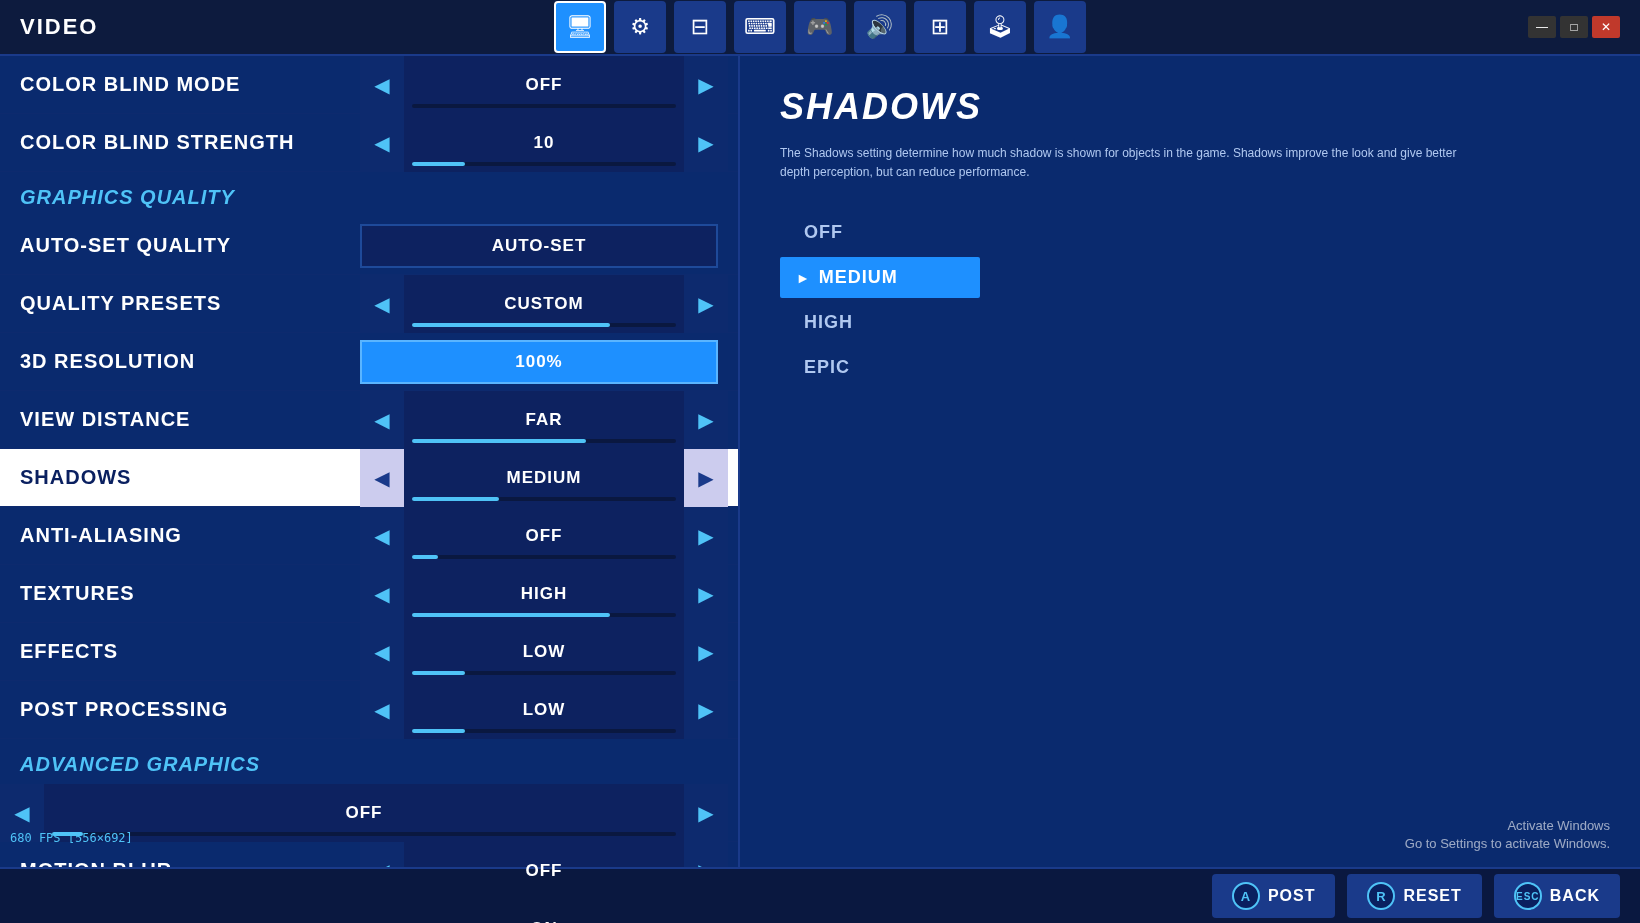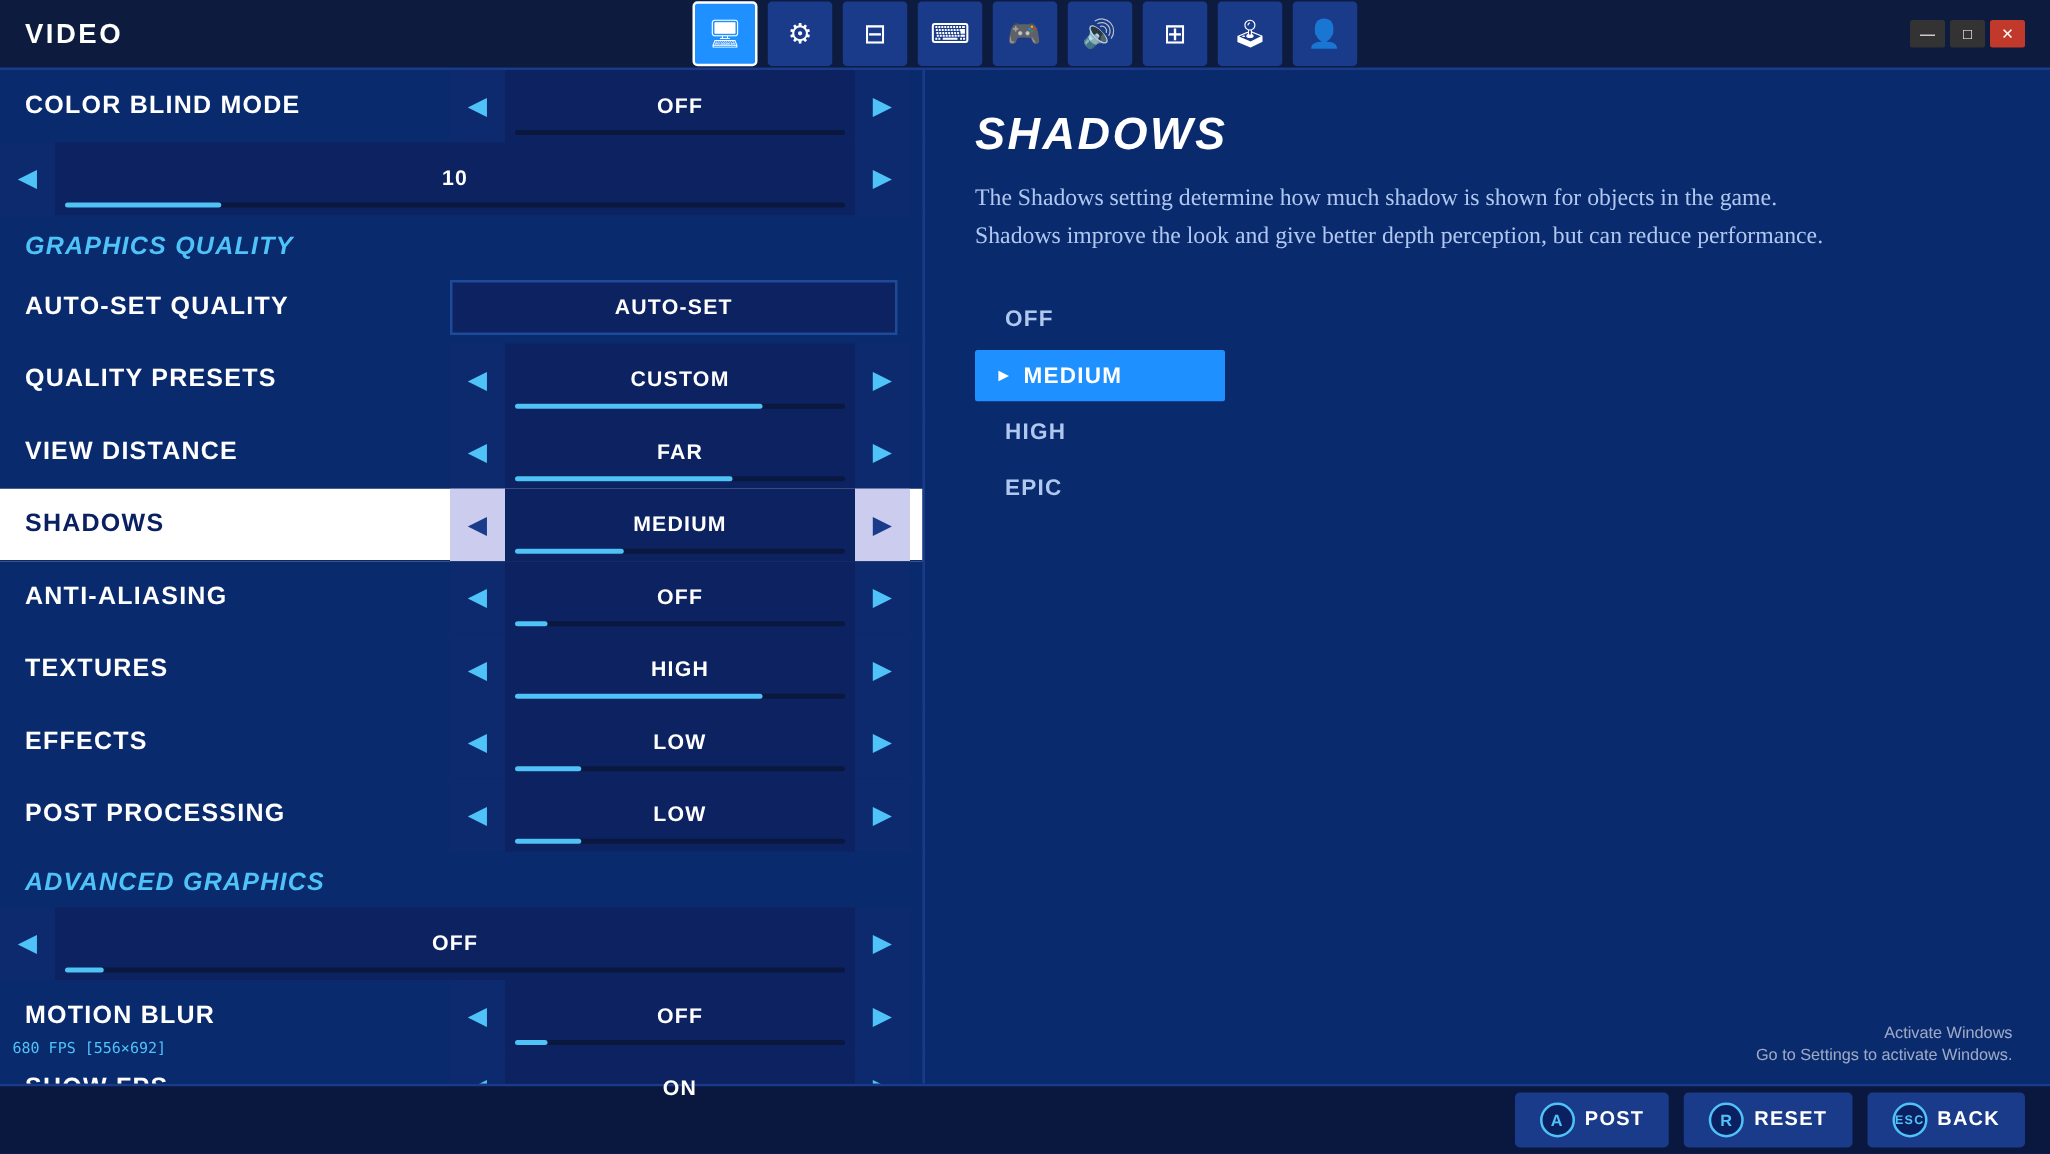--- a/index.html
+++ b/index.html
@@ -202,26 +202,25 @@
     }
     .detail-title {
       font-size: 36px;
       font-weight: 900;
       font-style: italic;
       color: white;
       margin-bottom: 16px;
       letter-spacing: 2px;
     }
     .detail-description {
-      font-size: 19px;
+      font-size: 12px;
       color: #b0c8f0;
       line-height: 1.6;
       max-width: 700px;
       margin-bottom: 30px;
-      font-family: Liberation Serif, serif;
     }
     .options-list {
       list-style: none;
     }
     .option-item {
       display: flex;
       align-items: center;
       padding: 10px 16px;
       margin-bottom: 4px;
       font-size: 18px;
@@ -333,20 +332,21 @@
           <div class="value-bar">
             <div class="value-bar-fill" style="width:0%"></div>
           </div>
         </div>
         <div class="arrow-btn">▶</div>
       </div>
       <div class="scrollbar-track"></div>
     </div>
 
     <div class="setting-row">
+      <div class="setting-label">COLOR BLIND STRENGTH</div>
       <div class="setting-control">
         <div class="arrow-btn">◀</div>
         <div class="value-box">
           <span class="value-text">10</span>
           <div class="value-bar">
             <div class="value-bar-fill" style="width:20%"></div>
           </div>
         </div>
         <div class="arrow-btn">▶</div>
       </div>
@@ -373,20 +373,29 @@
           <span class="value-text">CUSTOM</span>
           <div class="value-bar">
             <div class="value-bar-fill" style="width:75%"></div>
           </div>
         </div>
         <div class="arrow-btn">▶</div>
       </div>
       <div class="scrollbar-track"></div>
     </div>
 
+    <div class="setting-row highlight-row">
+      <div class="setting-label">3D RESOLUTION</div>
+      <div class="setting-control">
+        <div class="full-width-control">
+          <div class="full-btn">100%</div>
+        </div>
+      </div>
+      <div class="scrollbar-track"></div>
+    </div>
 
     <div class="setting-row">
       <div class="setting-label">VIEW DISTANCE</div>
       <div class="setting-control">
         <div class="arrow-btn">◀</div>
         <div class="value-box">
           <span class="value-text">FAR</span>
           <div class="value-bar">
             <div class="value-bar-fill" style="width:66%"></div>
           </div>

